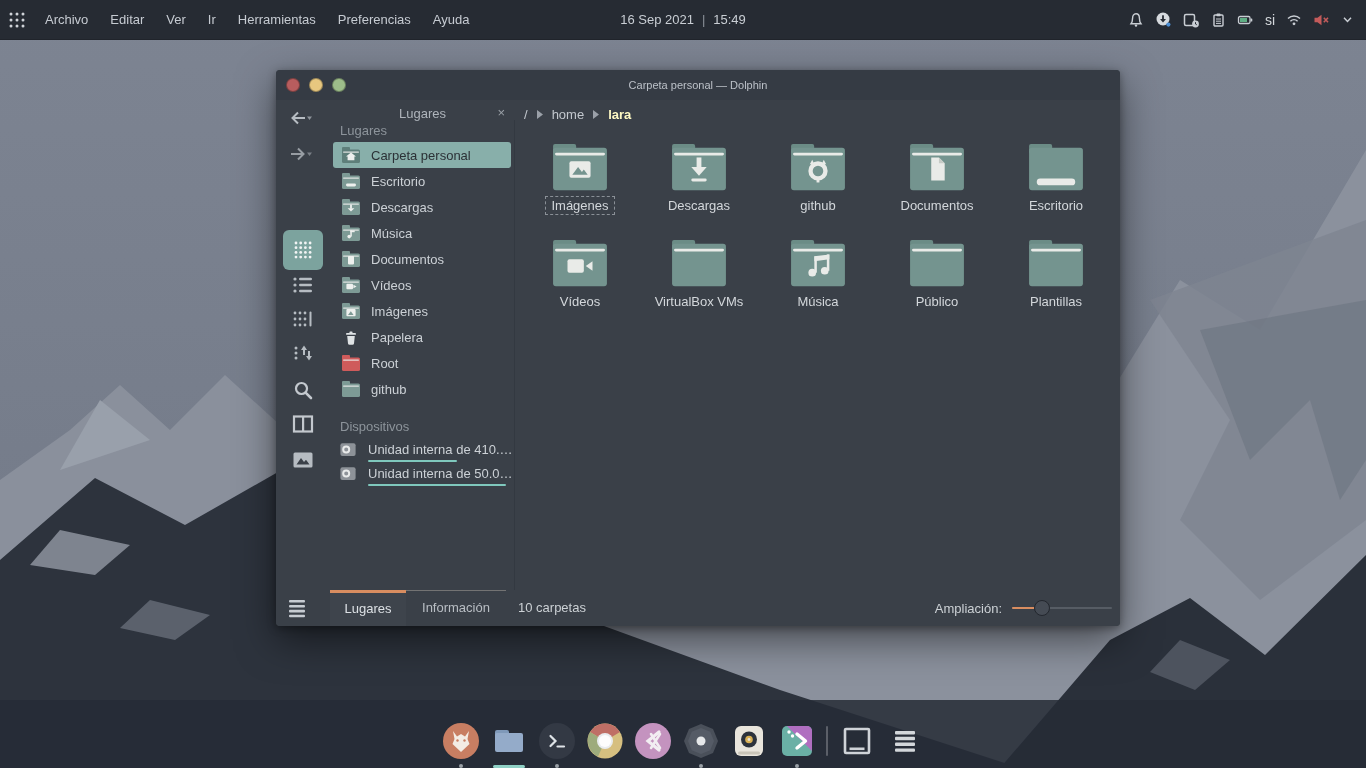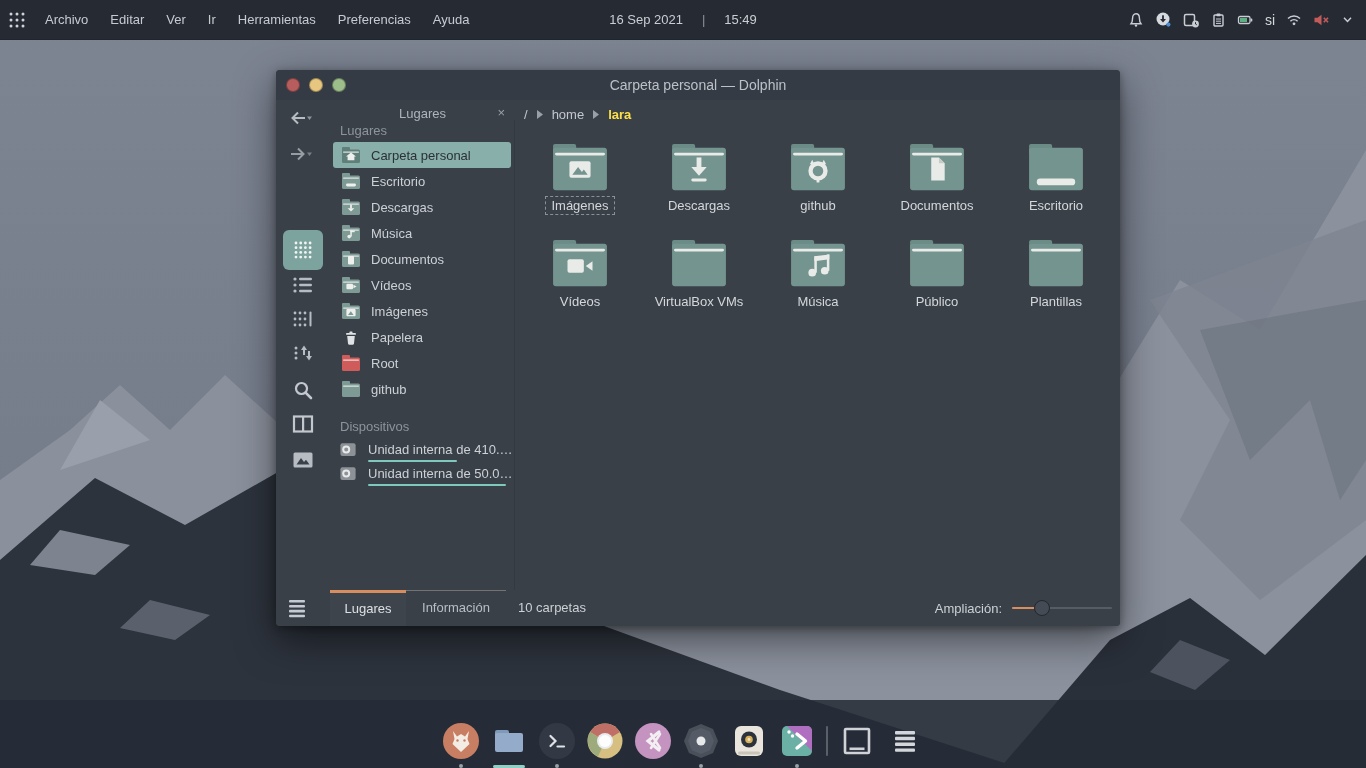--- a/index.html
+++ b/index.html
@@ -10,44 +10,44 @@
   
   .wallpaper { position:absolute; inset:0; z-index:0; }
 
   
   .topbar { position:absolute; top:0; left:0; right:0; height:40px; background:#262b33;
             display:flex; align-items:center; color:#c6cbd2; font-size:13px; z-index:40;
             border-bottom:1px solid #20242b; }
   .launcher { margin:0 8px 0 8px; }
   .menus { display:flex; }
   .menu-item { padding:0 11px; line-height:30px; cursor:default; }
-  .clock { position:absolute; left:50%; transform:translateX(-50%); display:flex; gap:19px; align-items:center; color:#c9ced4;text-align:right; }
+  .clock { position:absolute; left:50%; transform:translateX(-50%); display:flex; gap:8px; align-items:center; color:#c9ced4;text-align:right; }
   .clock .sep { color:#8d939b; }
   .tray { margin-left:auto; display:flex; align-items:center; gap:11px; padding-right:12px; }
   .kb-layout { font-size:14px; color:#d3d7db; }
 
   
   .window { position:absolute; left:276px; top:70px; width:844px; height:556px;
             background:#3a4048; border-radius:4px; z-index:20;
             box-shadow:0 14px 38px rgba(0,0,0,.5), 0 2px 8px rgba(0,0,0,.35); }
   .titlebar { position:absolute; top:0; left:0; right:0; height:30px; background:#353b44;
               border-radius:4px 4px 0 0; }
   .tl-btns { position:absolute; left:10px; top:8px; display:flex; gap:9px; }
   .tl { width:14px; height:14px; border-radius:50%; border:1px solid rgba(0,0,0,.3); }
   .tl.close { background:#b85d5e; } .tl.min { background:#e7c77f; } .tl.max { background:#9dbd8a; }
   .win-title { position:absolute; left:0; right:0; top:0; line-height:30px; text-align:center;
-               color:#bcc1c8; font-size:14px; }
+               color:#bcc1c8; font-size:11px; }
 
   .subrow { position:absolute; top:30px; left:0; right:0; height:28px; }
   .panel-title-box { position:absolute; left:54px; width:185px; height:28px; }
   .panel-title { display:block; text-align:center; line-height:28px; color:#aeb4bb; font-size:13px; }
   .panel-close { position:absolute; right:6px; top:0; line-height:26px; color:#9aa0a7; font-size:13px; padding:0 4px; }
   .breadcrumb { position:absolute; left:248px; top:0; height:28px; display:flex; align-items:center;
                 gap:9px; color:#c3c8ce; font-size:13px; }
-  .crumb-last { font-weight:bold; color:#fde047; }
+  .crumb-last { font-weight:bold; color:#fef9c3; }
 
   
   .side-tools { position:absolute; left:0; top:30px; width:54px; bottom:36px; }
   .tool { position:absolute; left:50%; transform:translate(-50%,-50%); }
   .tool-active-bg { position:absolute; left:7px; top:130px; width:40px; height:40px;
                     background:#7ca39e; border-radius:6px; }
 
   
   .sidebar { position:absolute; left:54px; top:50px; width:185px; bottom:36px; font-size:13px;
              color:#ccd1d6; border-right:1px solid #333941; }

